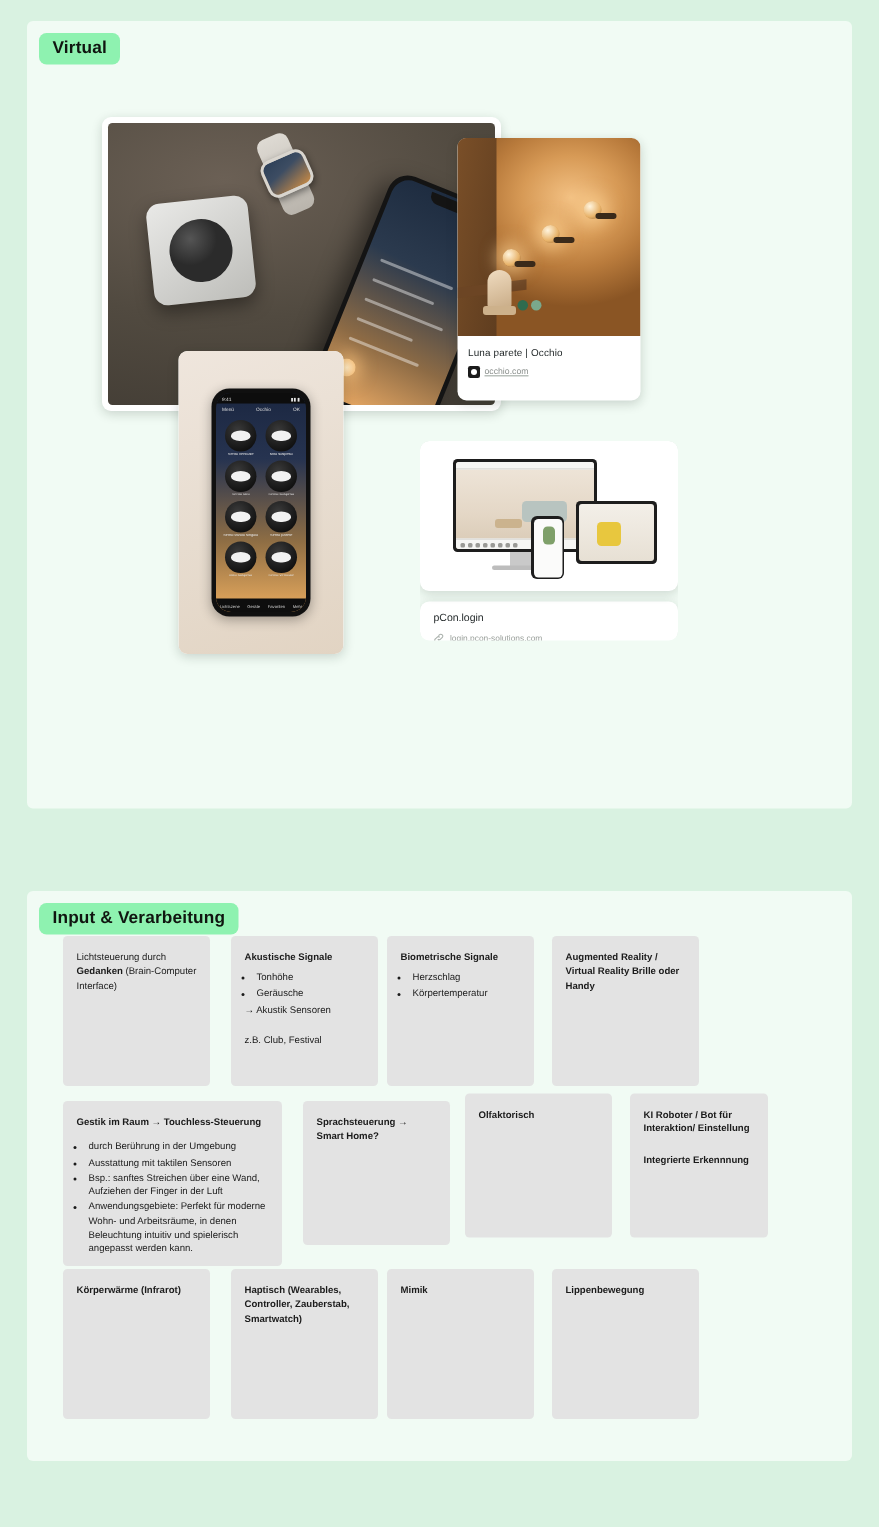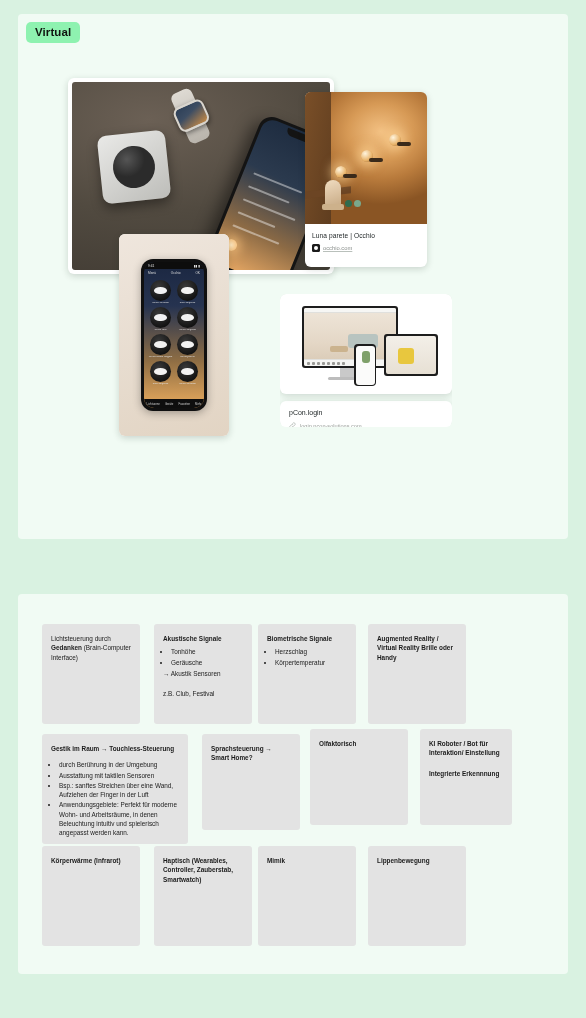--- a/index.html
+++ b/index.html
@@ -437,20 +437,21 @@
             <path d="M6.5 9.5a3 3 0 004.2 0l2.3-2.3a3 3 0 10-4.2-4.2L7.6 4.2"></path>
             <path d="M9.5 6.5a3 3 0 00-4.2 0L3 8.8a3 3 0 104.2 4.2l1.2-1.2"></path>
           </svg>
           <span class="url">login.pcon-solutions.com</span>
         </div>
       </div>
     </div>
   </div>
 
   <div class="frame" id="frame-input">
+    <div class="frame-title">Input &amp; Verarbeitung</div>
 
     <div class="note" style="left:24px; top:30px; width:98px; height:100px;">
       <p class="mixed">
         <span>Lichtsteuerung durch</span>
         <b>Gedanken</b><span> (Brain-Computer Interface)</span>
       </p>
     </div>
 
     <div class="note" style="left:136px; top:30px; width:98px; height:100px;">
       <h4>Akustische Signale</h4>

